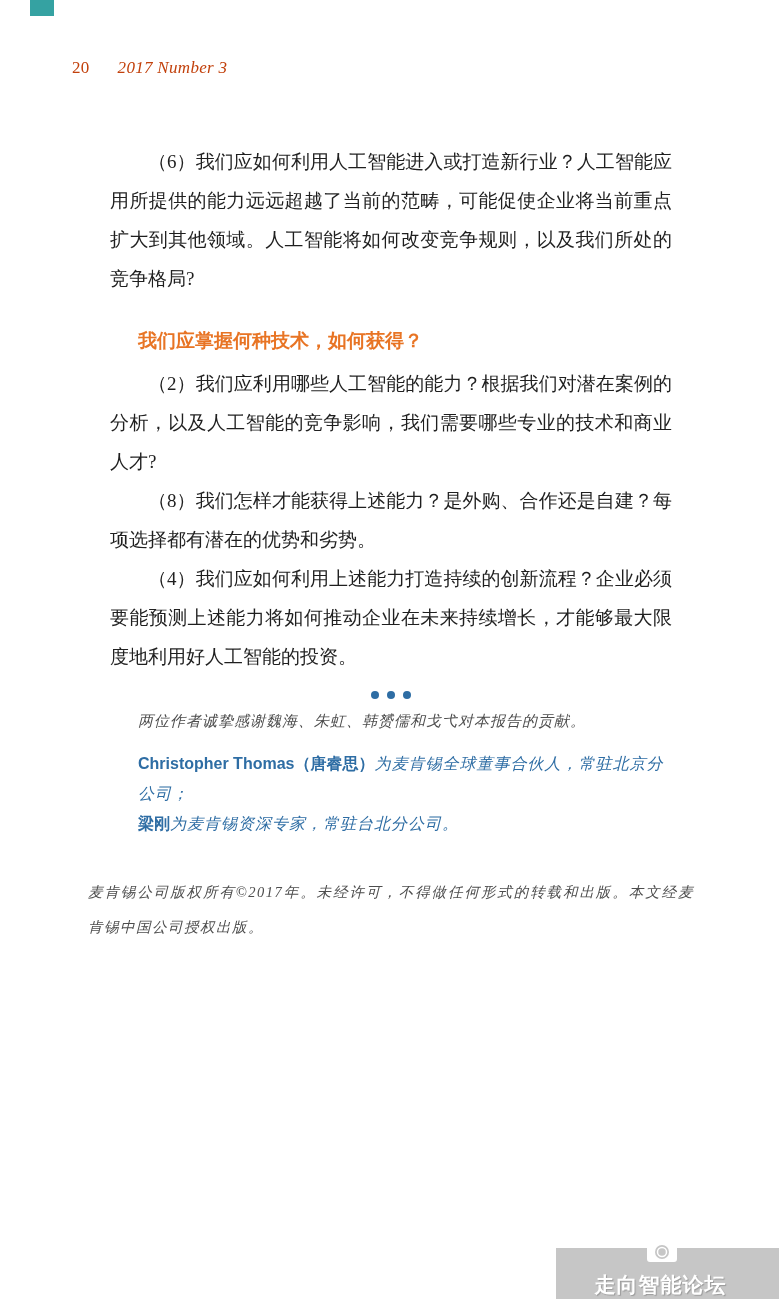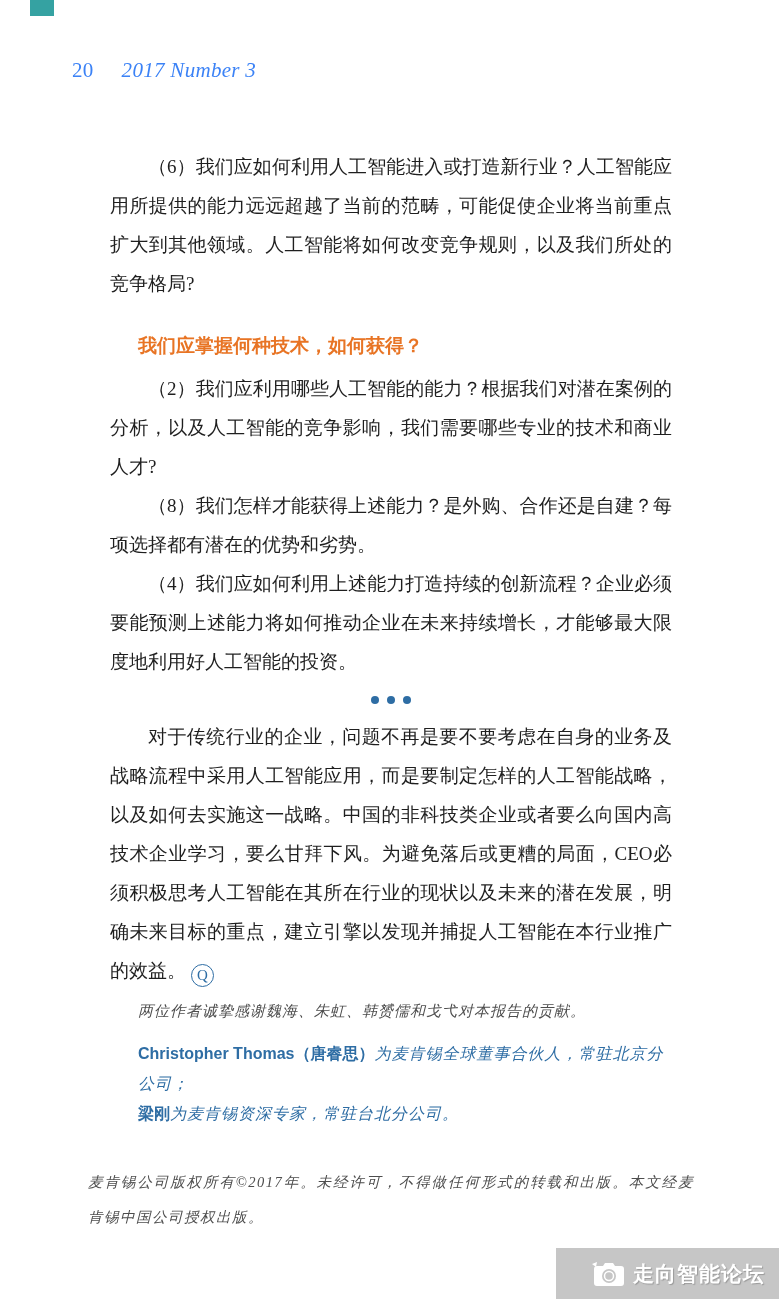--- a/index.html
+++ b/index.html
@@ -20,22 +20,22 @@
     top: 0;
     width: 24px;
     height: 16px;
     background: #35a2a2;
   }
   .page-header {
     padding-top: 58px;
     padding-left: 72px;
     display: flex;
     align-items: baseline;
-    font-size: 21px;
-    color: #3b82f6;
+    font-size: 17px;
+    color: #c2410c;
     letter-spacing: 0.3px;
   }
   .issue-title { margin-left: 28px; font-style: italic; }
   .content {
     width: 562px;
     margin-left: 110px;
   }
   .body-para {
     font-size: 19px;
     line-height: 39px;
@@ -123,20 +123,21 @@
     right: 0;
     bottom: 0;
     width: 223px;
     height: 51px;
     background: #c6c6c6;
     display: flex;
     align-items: center;
     justify-content: flex-end;
     padding-right: 14px;
     gap: 8px;
+    flex-direction: column;
   }
   .watermark-label {
     font-family: "Liberation Sans", "DejaVu Sans", sans-serif;
     font-size: 21px;
     font-weight: bold;
     color: #ffffff;
     text-shadow: 1px 1px 1px #9a9a9a;
     letter-spacing: 1px;
     white-space: nowrap;
   }
@@ -165,21 +166,20 @@
     <p class="body-para">（8）我们怎样才能获得上述能力？是外购、合作还是自建？每项选择都有潜在的优势和劣势。</p>
 
     <p class="body-para">（4）我们应如何利用上述能力打造持续的创新流程？企业必须要能预测上述能力将如何推动企业在未来持续增长，才能够最大限度地利用好人工智能的投资。</p>
 
     <div class="dots-separator">
       <span class="dot"></span>
       <span class="dot"></span>
       <span class="dot"></span>
     </div>
 
-    <p class="body-para"><span>对于传统行业的企业，问题不再是要不要考虑在自身的业务及战略流程中采用人工智能应用，而是要制定怎样的人工智能战略，以及如何去实施这一战略。中国的非科技类企业或者要么向国内高技术企业学习，要么甘拜下风。为避免落后或更糟的局面，CEO必须积极思考人工智能在其所在行业的现状以及未来的潜在发展，明确未来目标的重点，建立引擎以发现并捕捉人工智能在本行业推广的效益。</span><span class="end-mark">Q</span></p>
 
     <p class="acknowledgment">两位作者诚挚感谢魏海、朱虹、韩赟儒和戈弋对本报告的贡献。</p>
 
     <div class="authors">
       <div><span class="author-name">Christopher Thomas（唐睿思）</span><span class="author-desc">为麦肯锡全球董事合伙人，常驻北京分公司；</span></div>
       <div><span class="author-name">梁刚</span><span class="author-desc">为麦肯锡资深专家，常驻台北分公司。</span></div>
     </div>
 
     <p class="copyright">麦肯锡公司版权所有©2017年。未经许可，不得做任何形式的转载和出版。本文经麦肯锡中国公司授权出版。</p>
 

